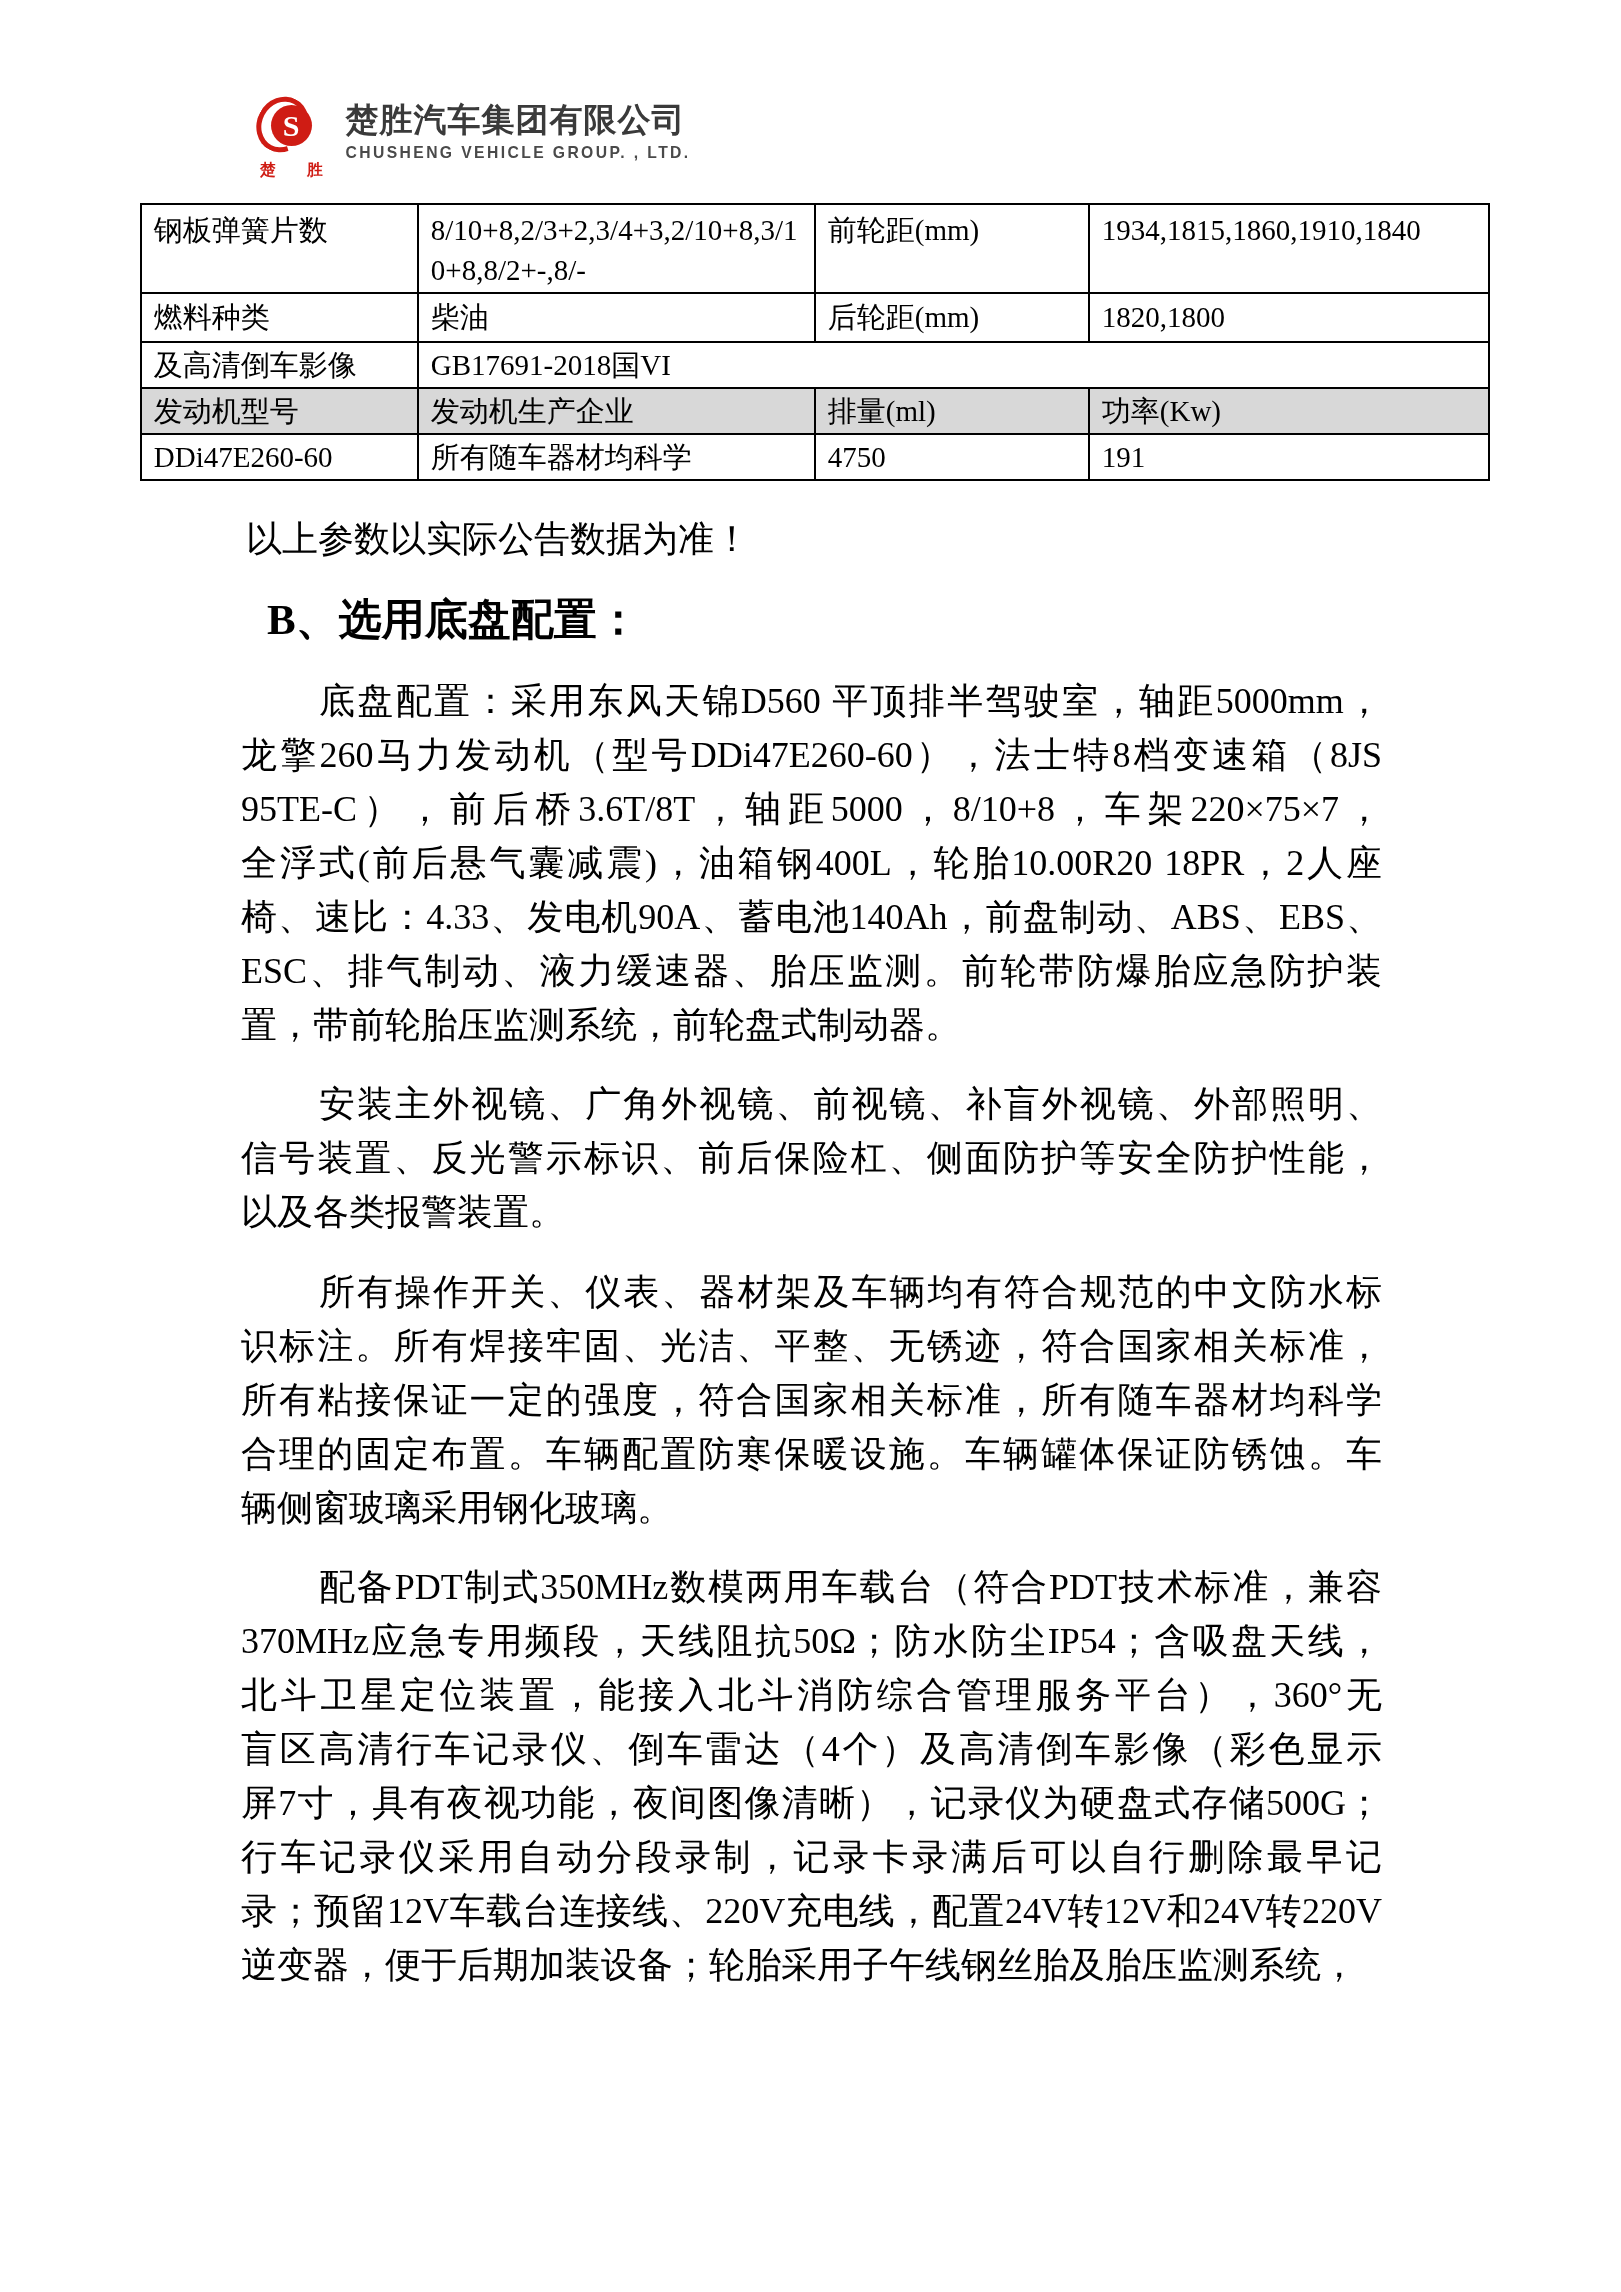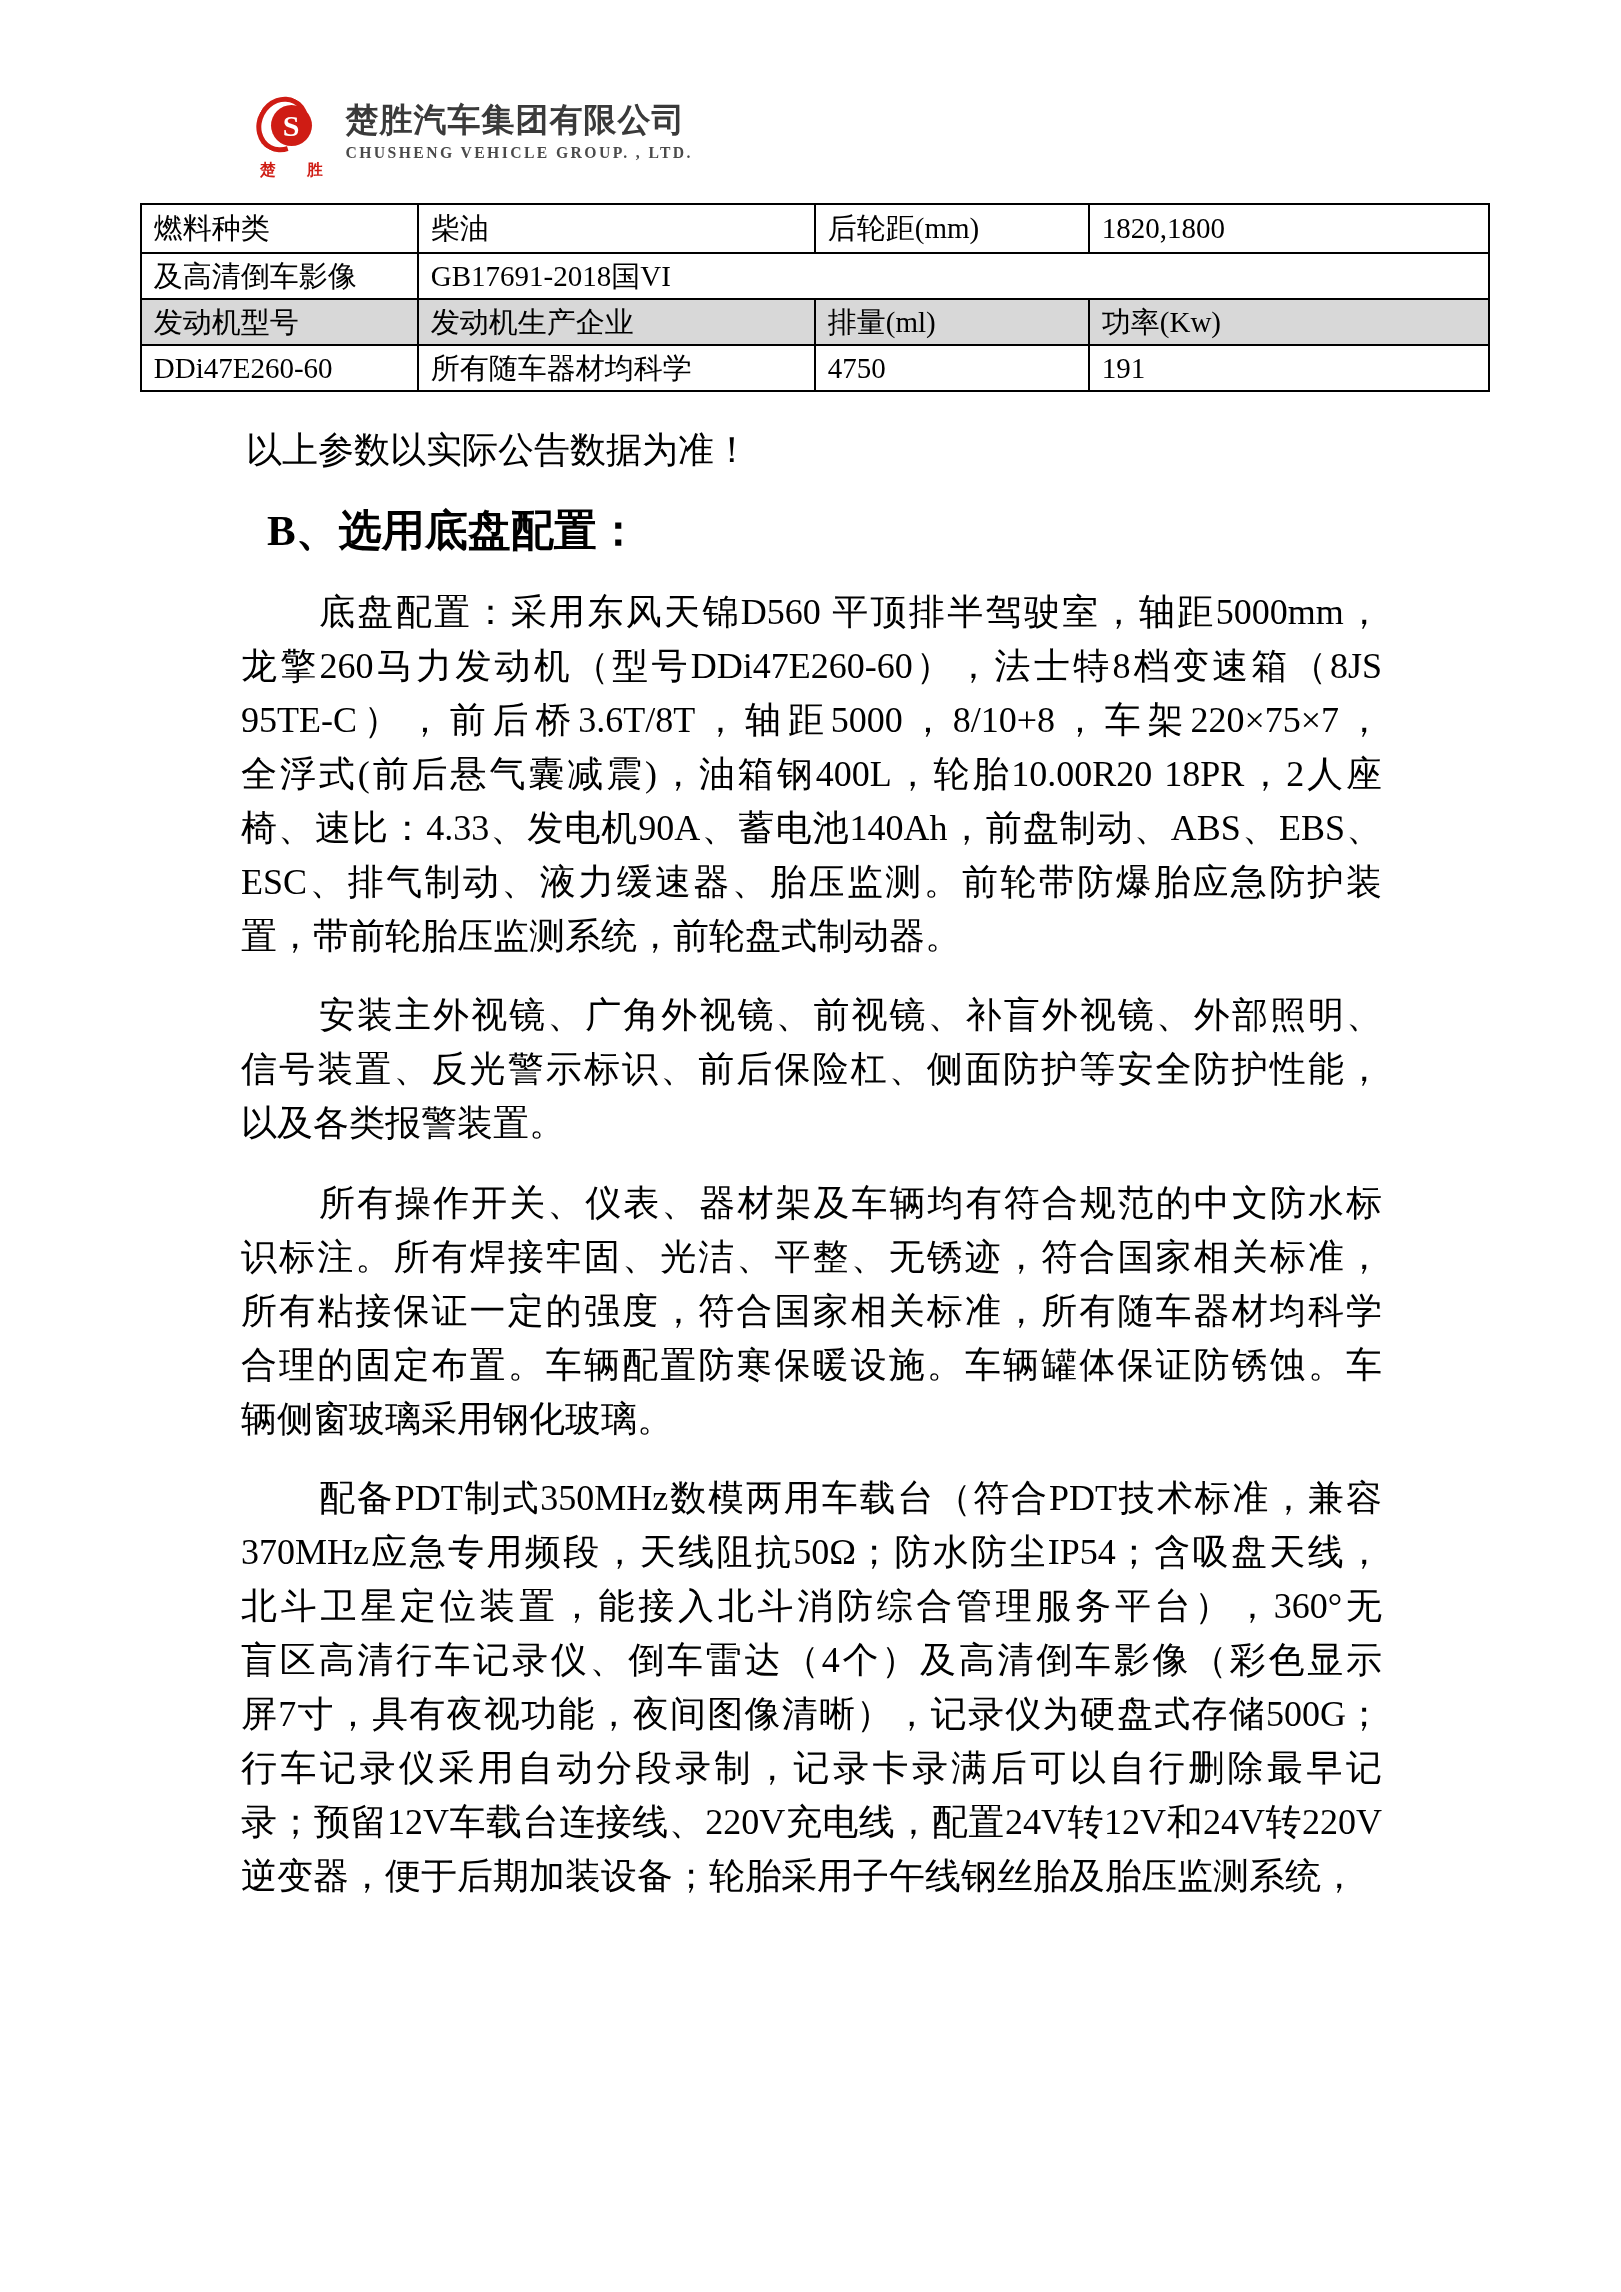--- a/index.html
+++ b/index.html
@@ -36,21 +36,21 @@
     position:absolute;left:2.9px;bottom:5.9px;
     color:var(--brand-red);font-weight:bold;font-size:15.7px;
     letter-spacing:13.7px;white-space:nowrap;
   }
   .company-text{padding-top:5.9px;}
   .company-name-cn{
     font-family:"Liberation Sans","DejaVu Sans",sans-serif;
     font-size:33px;font-weight:bold;color:var(--logo-ink);letter-spacing:1px;line-height:41px;
   }
   .company-name-en{
-    font-family:Liberation Serif, serif;
+    font-family:Liberation Sans, sans-serif;
     font-size:15.7px;font-weight:bold;color:#4a4a4a;letter-spacing:2.4px;margin-top:3.9px;text-align:right;
   }
   
   table.specs{
     margin:9.8px 0 0 140px;width:1349px;
     border-collapse:collapse;table-layout:fixed;
     font-size:29px;
   }
   table.specs td{
     border:2px solid #000;
@@ -104,20 +104,26 @@
 </div>
 
 <table class="specs">
   <colgroup>
     <col style="width:277px">
       <col style="width:397px">
       <col style="width:274px">
       <col style="width:400px">
   </colgroup>
   <tbody>
+    <tr class="r0">
+      <td>钢板弹簧片数</td>
+      <td>8/10+8,2/3+2,3/4+3,2/10+8,3/10+8,8/2+-,8/-</td>
+      <td>前轮距(mm)</td>
+      <td>1934,1815,1860,1910,1840</td>
+    </tr>
     <tr class="r1">
       <td>燃料种类</td>
       <td>柴油</td>
       <td>后轮距(mm)</td>
       <td>1820,1800</td>
     </tr>
     <tr class="r2">
       <td>及高清倒车影像</td>
       <td colspan="3">GB17691-2018国VI</td>
     </tr>

